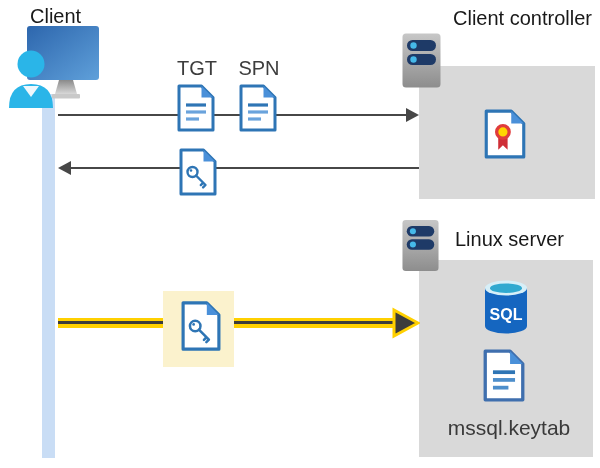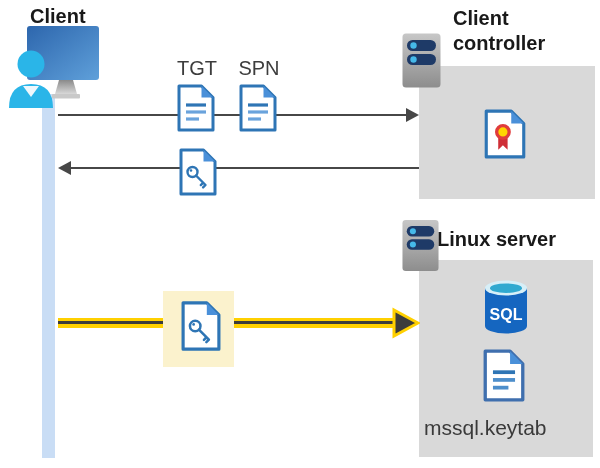--- a/index.html
+++ b/index.html
@@ -2,36 +2,36 @@
 <html style="--node-box: #d9d9d9; --lifeline: #c9ddf5; --arrow: #474747; --yellow-arrow: #ffd000; --highlight: #fbf2cd; --doc-blue: #2e75b5; --doc-fold: #4a90d9; --sql-blue: #1566c0; --person-cyan: #2ab5e8;"><head>
 <meta charset="utf-8">
 <style>
   * { margin:0; padding:0; box-sizing:border-box; }
   html,body { background:#fff; }
   #canvas {
     position:relative; width:600px; height:468px; background:#fff;
     font-family:"Liberation Sans", sans-serif; overflow:hidden;
   }
   .abs { position:absolute; }
-  .node-title { font-weight:bold; font-size:20px; line-height:25px; color:#191919; }
+  .node-title { font-weight:normal; font-size:20px; line-height:25px; color:#191919; }
   .small-label { font-size:20px; color:#3d3d3d; }
   .node-box { background:var(--node-box,#d9d9d9); }
   .lifeline { background:var(--lifeline,#c9ddf5); }
   .hline { height:2px; background:var(--arrow,#474747); }
   .ah-right { width:0; height:0; border-top:7px solid transparent;
               border-bottom:7px solid transparent; border-left:13px solid var(--arrow,#474747); }
   .ah-left  { width:0; height:0; border-top:7px solid transparent;
               border-bottom:7px solid transparent; border-right:13px solid var(--arrow,#474747); }
   .yellow-shaft {
     height:10px;
     background:linear-gradient(to bottom,
       var(--yellow-arrow,#ffd000) 0 3px, #3c3c3c 3px 6.5px, var(--yellow-arrow,#ffd000) 6.5px 10px);
   }
   .highlight { background:var(--highlight,#fbf2cd); }
-  .keytab-label { font-size:21px; color:#3a3a3a; }
+  .keytab-label { font-size:21px; color:#3a3a3a; text-align:center; }
   svg { display:block; }
 </style>
 </head>
 <body>
 
 <div id="canvas">
 
   <svg width="0" height="0" style="position:absolute" aria-hidden="true">
     <defs>
       <linearGradient id="gradMonitor" x1="0" y1="0" x2="1" y2="1">
@@ -120,21 +120,21 @@
     <rect x="5" y="21" width="29" height="11" rx="5.5" fill="#1e3a67"></rect>
     <circle cx="11.5" cy="26.5" r="3.2" fill="#45b9e9"></circle>
   </svg>
   <svg class="abs" style="left:483px; top:109px;" width="44" height="50" viewBox="0 0 40 48">
     <path d="M2 2 H26 L38 14 V46 H2 Z" fill="#fff" stroke="#2e75b5" stroke-width="3" stroke-linejoin="round"></path>
     <path d="M26 2 L38 14 H26 Z" fill="#4a90d9"></path>
     <path d="M13.5 25 V39 L18 34.8 L22.5 39 V25 Z" fill="#cf2e36"></path>
     <circle cx="18" cy="22" r="6" fill="#ffd500" stroke="#e03c3c" stroke-width="3.2"></circle>
   </svg>
 
-  <div class="abs node-title" style="left:437px; top:227px; white-space:nowrap;">Linux server</div>
+  <div class="abs node-title" style="left:455px; top:227px; white-space:nowrap;">Linux server</div>
   <svg class="abs" style="left:402px; top:219px;" width="37" height="53" viewBox="0 0 39 55">
     <rect x="0.5" y="0.5" width="38" height="54" rx="3.5" fill="url(#gradServer)"></rect>
     <rect x="5" y="7" width="29" height="11" rx="5.5" fill="#1e3a67"></rect>
     <circle cx="11.5" cy="12.5" r="3.2" fill="#45b9e9"></circle>
     <rect x="5" y="21" width="29" height="11" rx="5.5" fill="#1e3a67"></rect>
     <circle cx="11.5" cy="26.5" r="3.2" fill="#45b9e9"></circle>
   </svg>
 
   <svg class="abs" style="left:483px; top:280px;" width="46" height="56" viewBox="0 0 46 56">
     <path d="M2 8 L2 46 A21 7.5 0 0 0 44 46 L44 8 Z" fill="#1566c0"></path>

